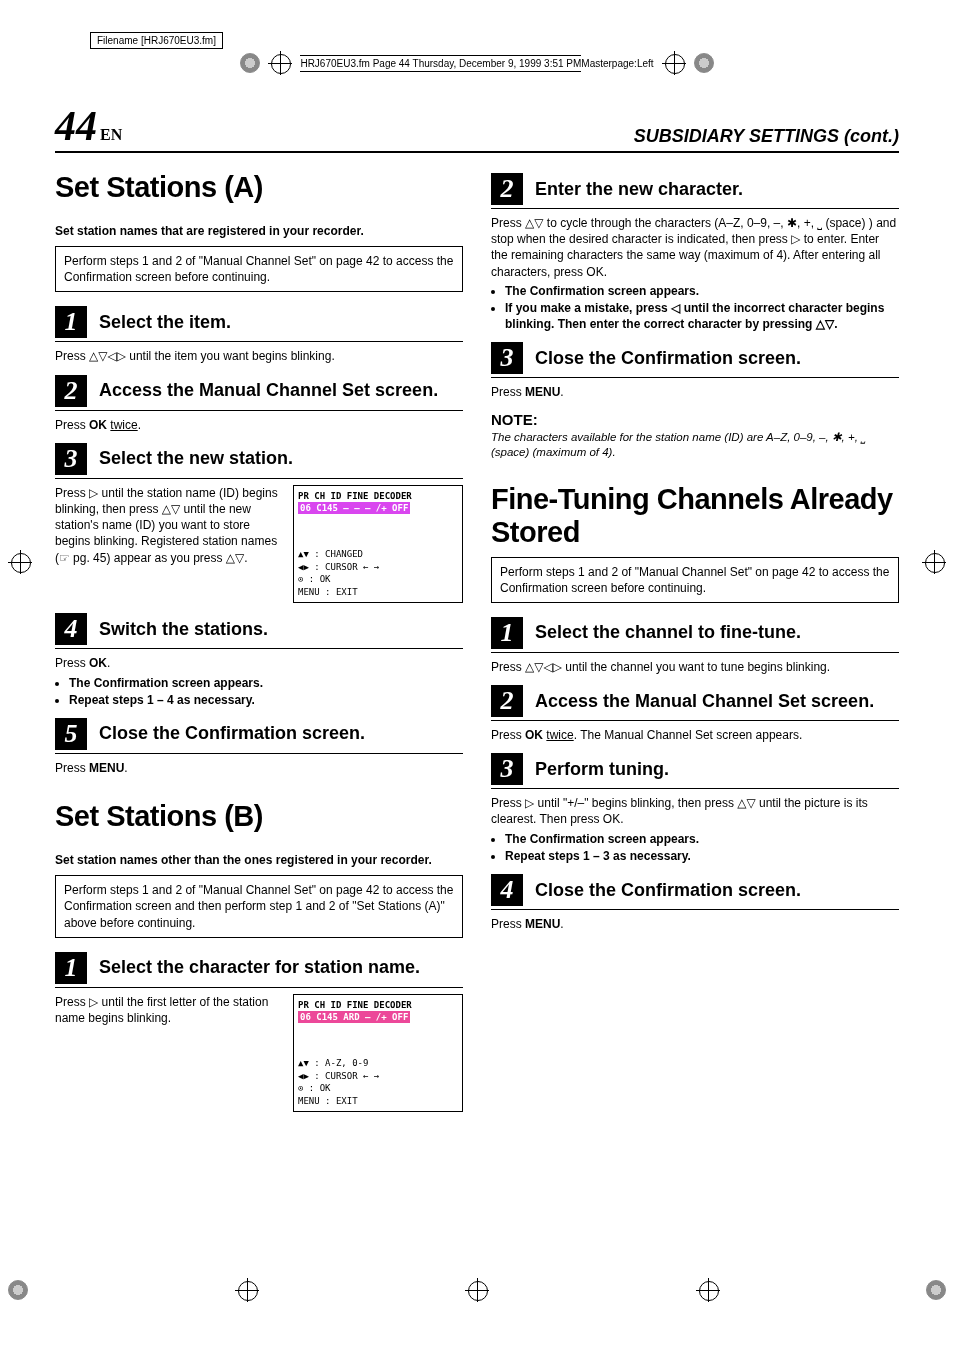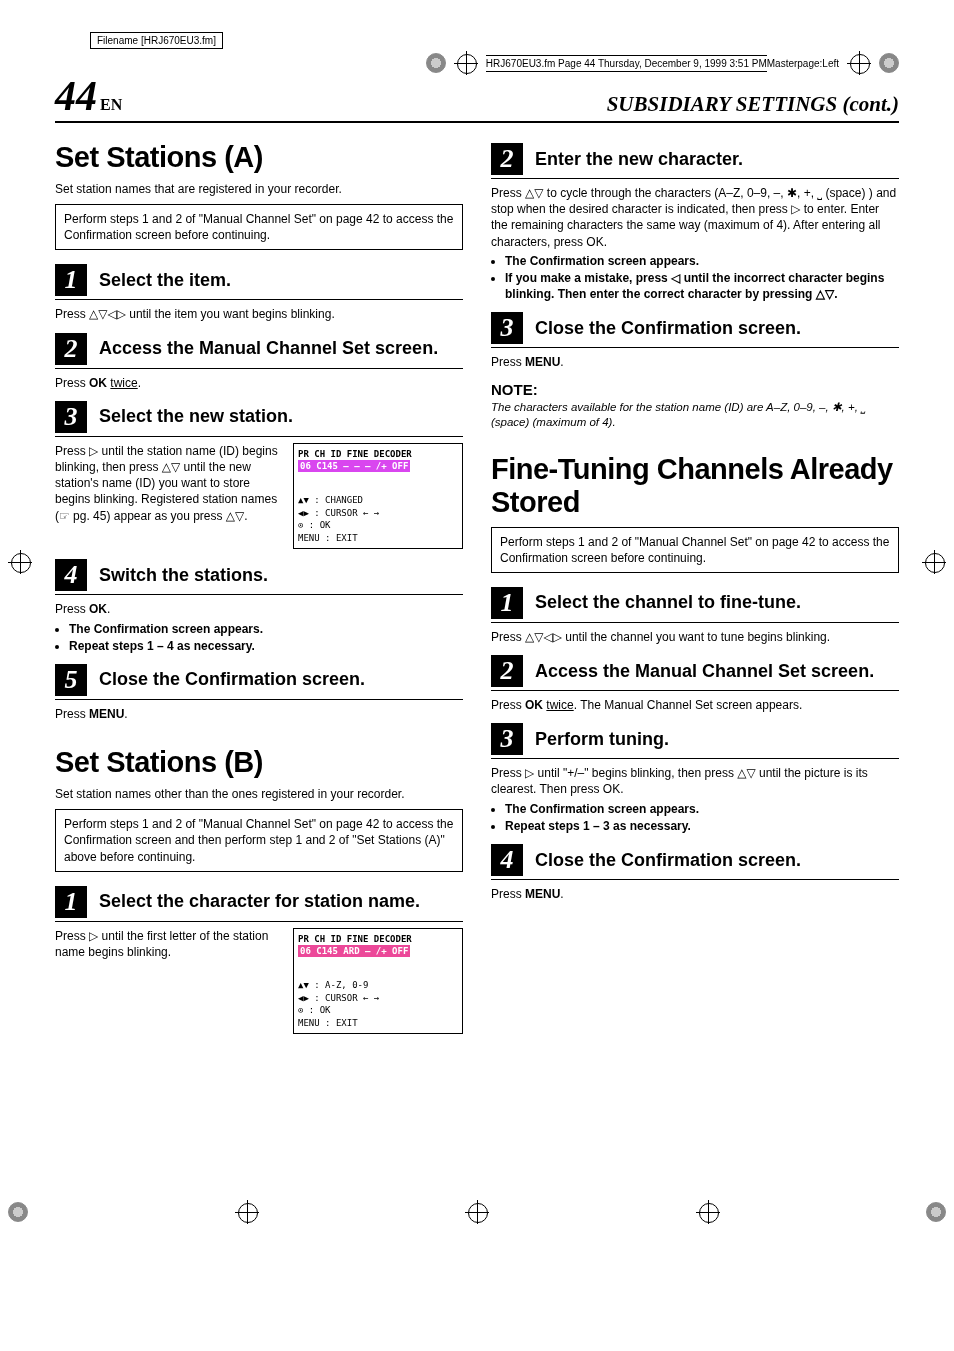--- a/index.html
+++ b/index.html
@@ -18,22 +18,23 @@
     border: 1px solid #000;
     padding: 2px 6px;
     font-size: 10px;
     display: inline-block;
     margin-left: 35px;
     margin-bottom: 2px;
   }
   .topbar {
     display: flex;
     align-items: center;
-    justify-content: flex-end;
+    justify-content: center;
     font-size: 10px;
+    margin-bottom: 30px;
   }
   .topbar-left, .topbar-right {
     display: flex;
     align-items: center;
     gap: 8px;
   }
   .hr-thin {
     border: 0;
     border-top: 1px solid #000;
     margin: 2px 0;
@@ -80,43 +81,44 @@
     font-size: 42px;
     line-height: 1;
   }
   .pagenum-suffix {
     font-family: "Times New Roman", serif;
     font-weight: bold;
     font-size: 16px;
     margin-left: 3px;
   }
   .section-header-right {
-    font-family: Liberation Serif, serif;
+    font-family: Liberation Sans, sans-serif;
     font-style: italic;
     font-weight: bold;
-    font-size: 21px;
+    font-size: 18px;
   }
   .columns {
     display: flex;
     gap: 28px;
   }
   .col {
     flex: 1;
     min-width: 0;
   }
   h1.section-title {
     font-family: "Arial Narrow", Arial, sans-serif;
     font-weight: bold;
     font-size: 29px;
     margin: 8px 0 6px 0;
     letter-spacing: -0.5px;
   }
   .intro {
     font-size: 12px;
-    margin: 8px 0 8px 0;
+    margin: 20px 0 8px 0;
+    font-weight: bold;
   }
   .boxed {
     border: 1px solid #000;
     padding: 6px 8px;
     font-size: 12px;
     margin: 8px 0 14px 0;
     line-height: 1.35;
   }
   .step {
     margin: 10px 0 6px 0;
@@ -204,21 +206,21 @@
     padding: 0 8px;
     pointer-events: none;
   }
   .bottom-crops {
     display: flex;
     justify-content: space-between;
     align-items: center;
     padding: 100px 8px 10px 8px;
   }
   .screen-legend {
-    margin-top: 18px;
+    margin-top: 30px;
     line-height: 1.4;
   }
 </style>
 </head>
 <body>
 
 <div class="page">
 
   <div class="filename-box">Filename [HRJ670EU3.fm]</div>
 

